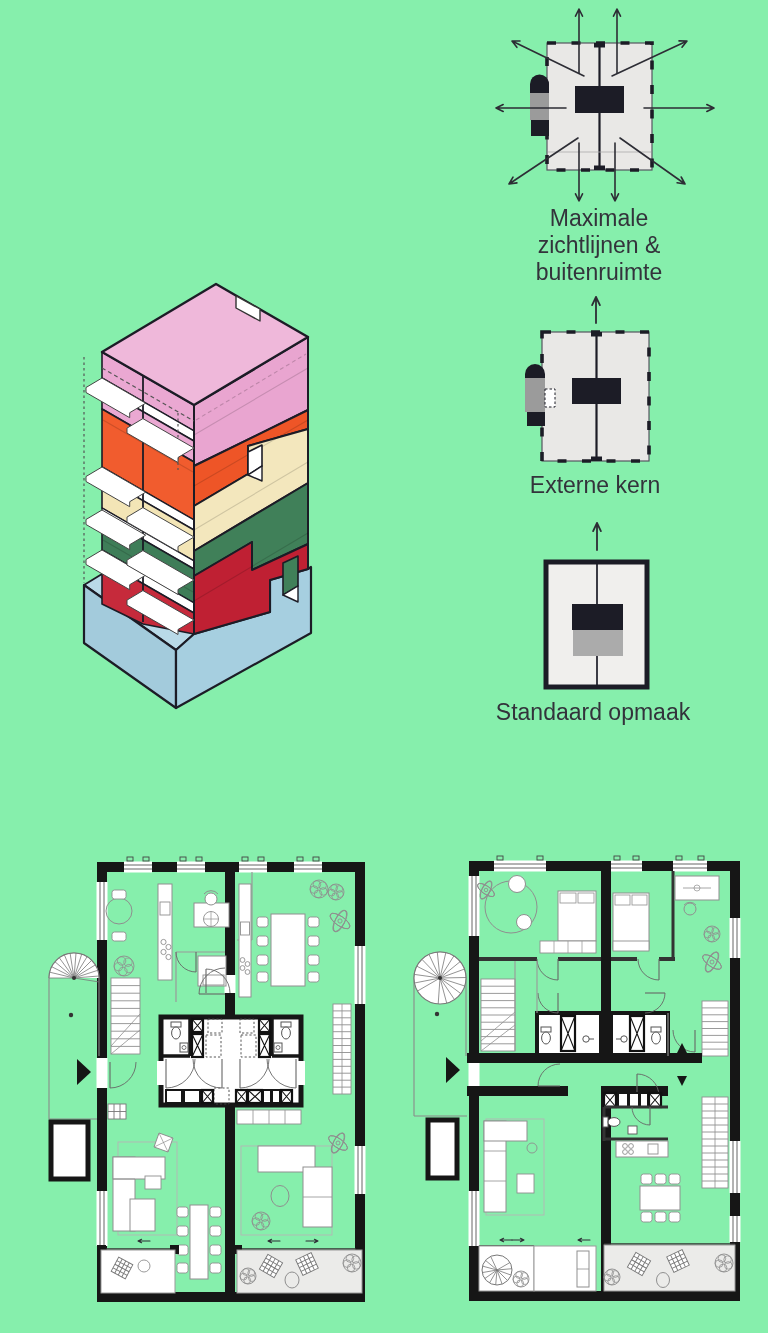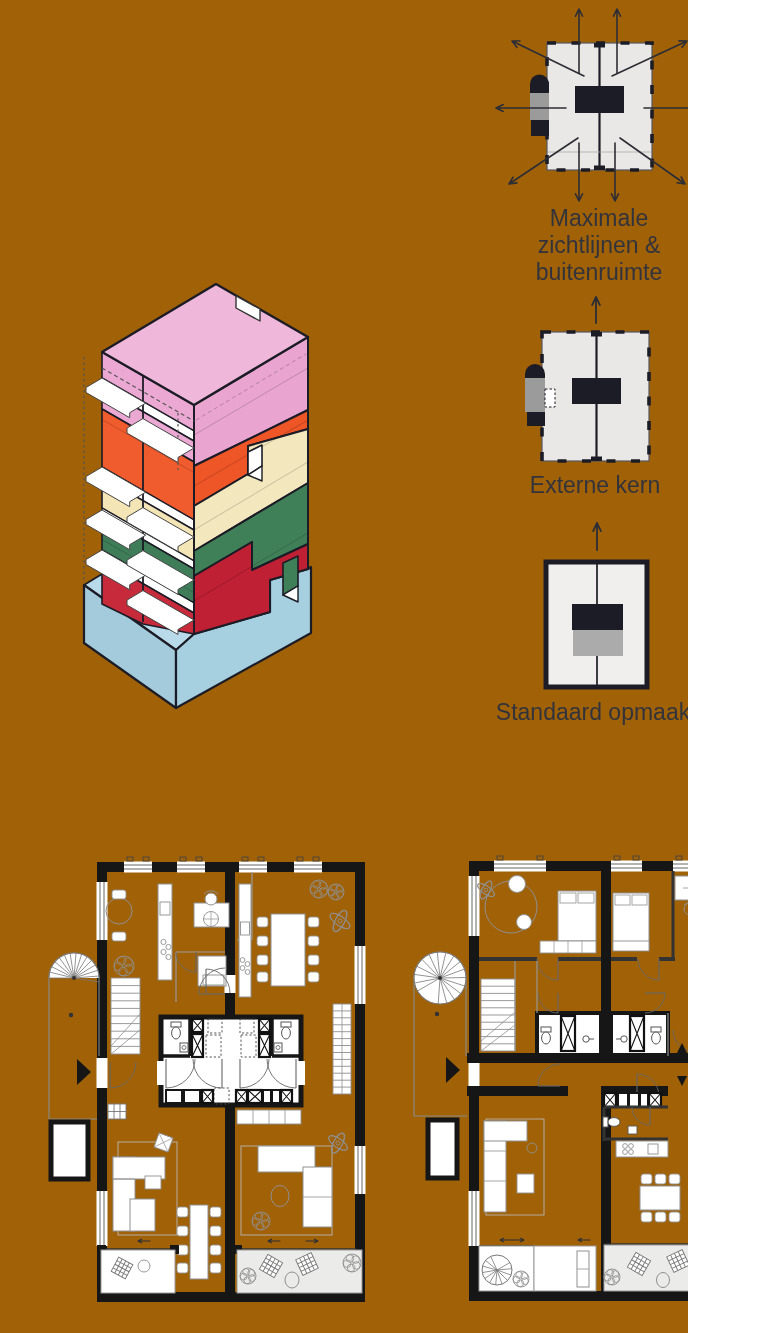--- a/index.html
+++ b/index.html
@@ -1,16 +1,16 @@
 <!DOCTYPE html>
 <html><head>
 <meta charset="utf-8">
 <style>
 html,body{margin:0;padding:0;background:#fff;}
-#page{position:relative;width:688px;height:1333px;background:#a16207;overflow:hidden;
+#page{position:relative;width:768px;height:1333px;background:#86efac;overflow:hidden;
   font-family:"Liberation Sans",sans-serif;}
 svg{position:absolute;left:0;top:0;}
 </style>
 </head>
 <body>
 <div id="page">
 <svg width="768" height="1333" viewBox="0 0 768 1333" font-family="Liberation Sans, sans-serif">
 
 <rect x="547" y="43" width="105" height="127" fill="#e9e8e6" stroke="#55555f" stroke-width="1.2"></rect>
       <rect x="547" y="43" width="105" height="127" fill="none" stroke="#1c1c26" stroke-width="3.6" stroke-dasharray="9 15.5"></rect>

